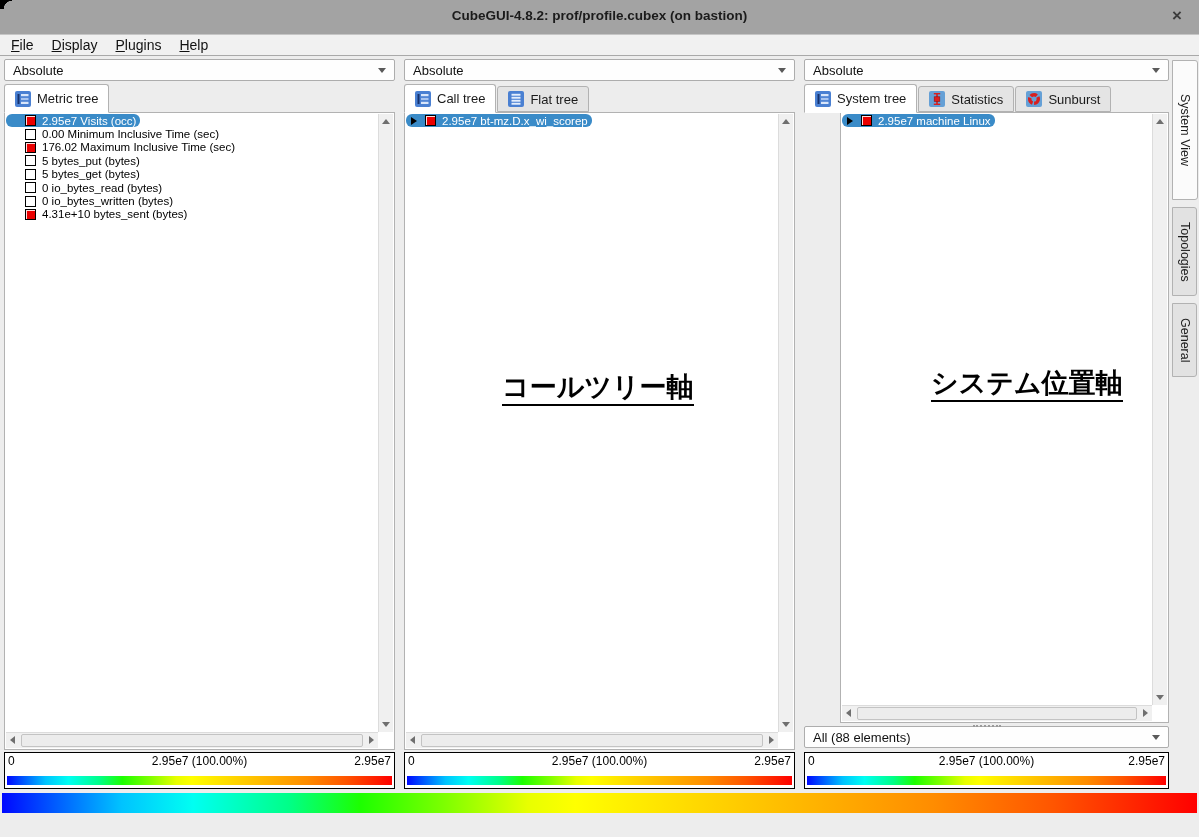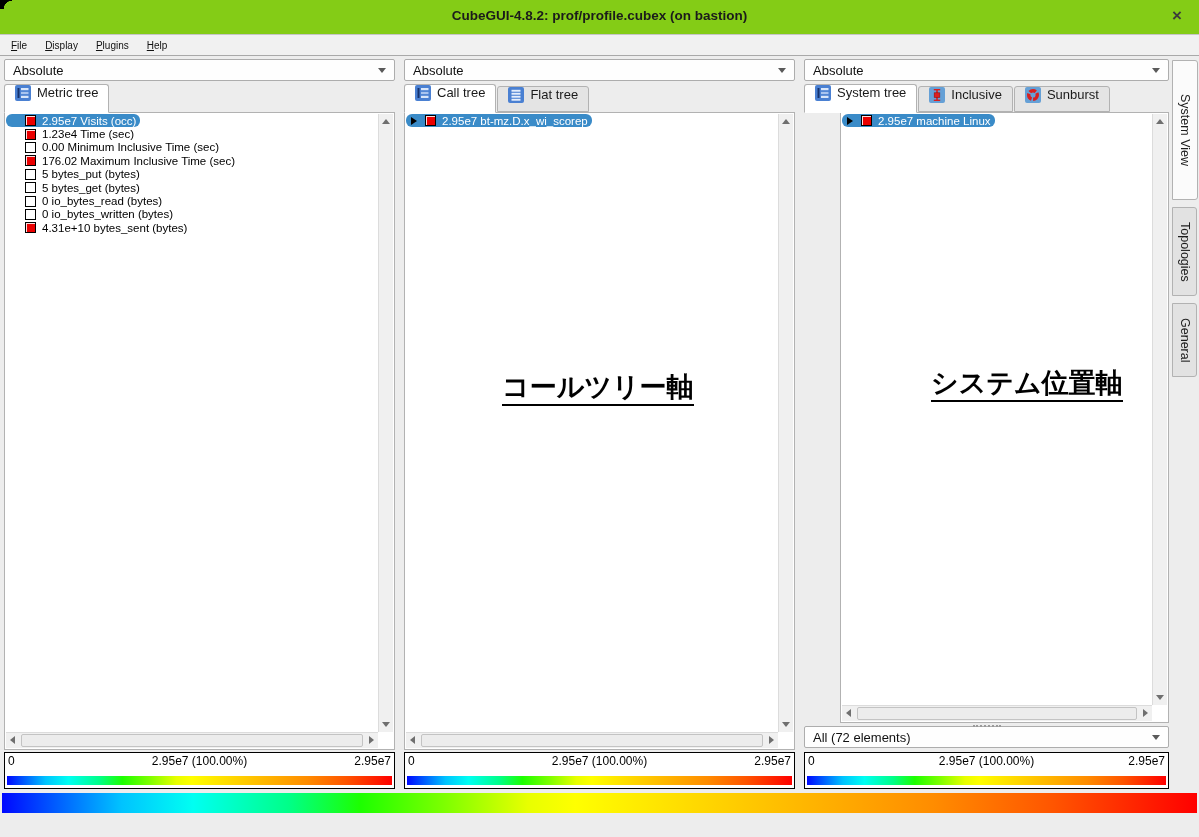--- a/index.html
+++ b/index.html
@@ -2,40 +2,40 @@
 <html><head>
 <meta charset="utf-8">
 <style>
   html,body{margin:0;padding:0;}
   body{
     width:1199px;height:837px;position:relative;overflow:hidden;
     background:#ededed;font-family:"Liberation Sans",sans-serif;color:#111;
     -webkit-font-smoothing:antialiased;
   }
   
-  .titlebar{position:absolute;top:0;left:0;right:0;height:34px;background:#84cc16;border-bottom:1px solid #c6c6c6;}
+  .titlebar{position:absolute;top:0;left:0;right:0;height:34px;background:#a3a3a3;border-bottom:1px solid #c6c6c6;}
   .corner-artifact{position:absolute;top:0;left:0;width:12px;height:9px;
     background:radial-gradient(circle at 12px 9px, transparent 8px, #000 8.5px);}
   .win-title{position:absolute;left:0;right:0;top:8px;text-align:center;font-size:13.5px;font-weight:bold;color:#1b1b1b;}
   .close-btn{position:absolute;right:12px;top:6px;font-size:17px;font-weight:bold;color:#3c3c3c;width:20px;text-align:center;cursor:default;}
   
   .menubar{position:absolute;top:35px;left:0;right:0;height:20px;background:#f1f1f1;border-bottom:1px solid #a9a9a9;display:flex;align-items:center;padding-left:2px;}
-  .menu-item{display:inline-block;padding:2px 9px;font-size:10px;color:#111;}
+  .menu-item{display:inline-block;padding:2px 9px;font-size:14px;color:#111;}
   .menu-item::first-letter{text-decoration:underline;}
   
   .panel{position:absolute;top:59px;height:730px;}
   #panel-metric{left:4px;width:391px;}
   #panel-call{left:404px;width:391px;}
   #panel-system{left:804px;width:365px;}
   .combo{position:relative;height:20px;border:1px solid #adadad;border-radius:2px;background:#fefefe;
     display:flex;align-items:center;padding:0 22px 0 8px;font-size:13px;color:#111;}
   .combo-arrow{position:absolute;right:8px;top:8px;width:0;height:0;
     border-left:4.5px solid transparent;border-right:4.5px solid transparent;border-top:5px solid #5a5a5a;}
   .tabbar{height:28px;display:flex;align-items:flex-end;margin-top:3px;position:relative;z-index:2;}
-  .tab{display:flex;align-items:flex-start;gap:6px;height:24px;padding:0 10px;background:#e4e4e4;
+  .tab{display:flex;align-items:center;gap:6px;height:24px;padding:0 10px;background:#e4e4e4;
     border:1px solid #b2b2b2;border-radius:3px 3px 0 0;font-size:13px;margin-right:1px;color:#1a1a1a;}
   .tab.active{background:#ffffff;height:27px;margin-bottom:-1px;border-bottom:1px solid #ffffff;}
   .tab svg{display:block;}
   .tree{position:absolute;left:0;right:0;top:53px;bottom:39px;background:#fff;border:1px solid #b2b2b2;z-index:1;}
   #panel-system .tree{bottom:66px;margin-left:36px;}
   .tree-rows{position:absolute;top:1px;left:1px;right:16px;}
   .row{display:flex;align-items:center;height:13.4px;}
   .hl{display:flex;align-items:center;height:13.4px;padding-right:4px;border-radius:6px;}
   .row.selected .hl{background:#3a8bc8;}
   .row.selected .row-label{color:#fff;}
@@ -127,27 +127,20 @@
       <div class="row selected">
           <span class="hl">
             <span class="arrow-space"></span>
             <span class="tree-box" data-box="filled"></span>
             <span class="row-label">2.95e7 Visits (occ)</span>
           </span>
         </div>
       <div class="row">
           <span class="hl">
             <span class="arrow-space"></span>
-            <span class="tree-box" data-box="filled"></span>
-            <span class="row-label">1.23e4 Time (sec)</span>
-          </span>
-        </div>
-      <div class="row">
-          <span class="hl">
-            <span class="arrow-space"></span>
             <span class="tree-box" data-box="empty"></span>
             <span class="row-label">0.00 Minimum Inclusive Time (sec)</span>
           </span>
         </div>
       <div class="row">
           <span class="hl">
             <span class="arrow-space"></span>
             <span class="tree-box" data-box="filled"></span>
             <span class="row-label">176.02 Maximum Inclusive Time (sec)</span>
           </span>
@@ -293,21 +286,21 @@
     <div class="tab">
       <span>
           <svg width="16" height="16" viewBox="0 0 16 16">
             <rect width="16" height="16" rx="2" fill="#65a0d6"></rect>
             <rect x="7.2" y="2" width="1.6" height="12" fill="#d81f1f"></rect>
             <rect x="4.8" y="2" width="6.4" height="1.4" fill="#d81f1f"></rect>
             <rect x="4.8" y="12.6" width="6.4" height="1.4" fill="#d81f1f"></rect>
             <rect x="5.2" y="5.8" width="5.6" height="4.6" fill="#e01d1d" stroke="#8e0f0f" stroke-width="0.6"></rect>
           </svg>
         </span>
-      <span>Inclusive</span>
+      <span>Statistics</span>
     </div>
     <div class="tab">
       <span>
           <svg width="16" height="16" viewBox="0 0 16 16">
             <rect width="16" height="16" rx="2" fill="#65a0d6"></rect>
             <circle cx="8" cy="8" r="4.3" fill="none" stroke="#d81f1f" stroke-width="3.4" stroke-dasharray="6.5 1.6"></circle>
           </svg>
         </span>
       <span>Sunburst</span>
     </div>
@@ -330,21 +323,21 @@
         <span class="vs-down"></span>
       </div>
     <div class="hscroll">
         <span class="hs-left"></span>
         <span class="hs-thumb"></span>
         <span class="hs-right"></span>
       </div>
   </div>
   <div class="splitter-handle"></div>
   <div class="combo filter-combo">
-    <span>All (72 elements)</span>
+    <span>All (88 elements)</span>
     <span class="combo-arrow"></span>
   </div>
   <div class="valuebar">
     <div class="vb-labels">
       <span class="vb-min">0</span>
       <span class="vb-center">2.95e7 (100.00%)</span>
       <span class="vb-max">2.95e7</span>
     </div>
     <div class="vb-strip rainbow"></div>
   </div>

